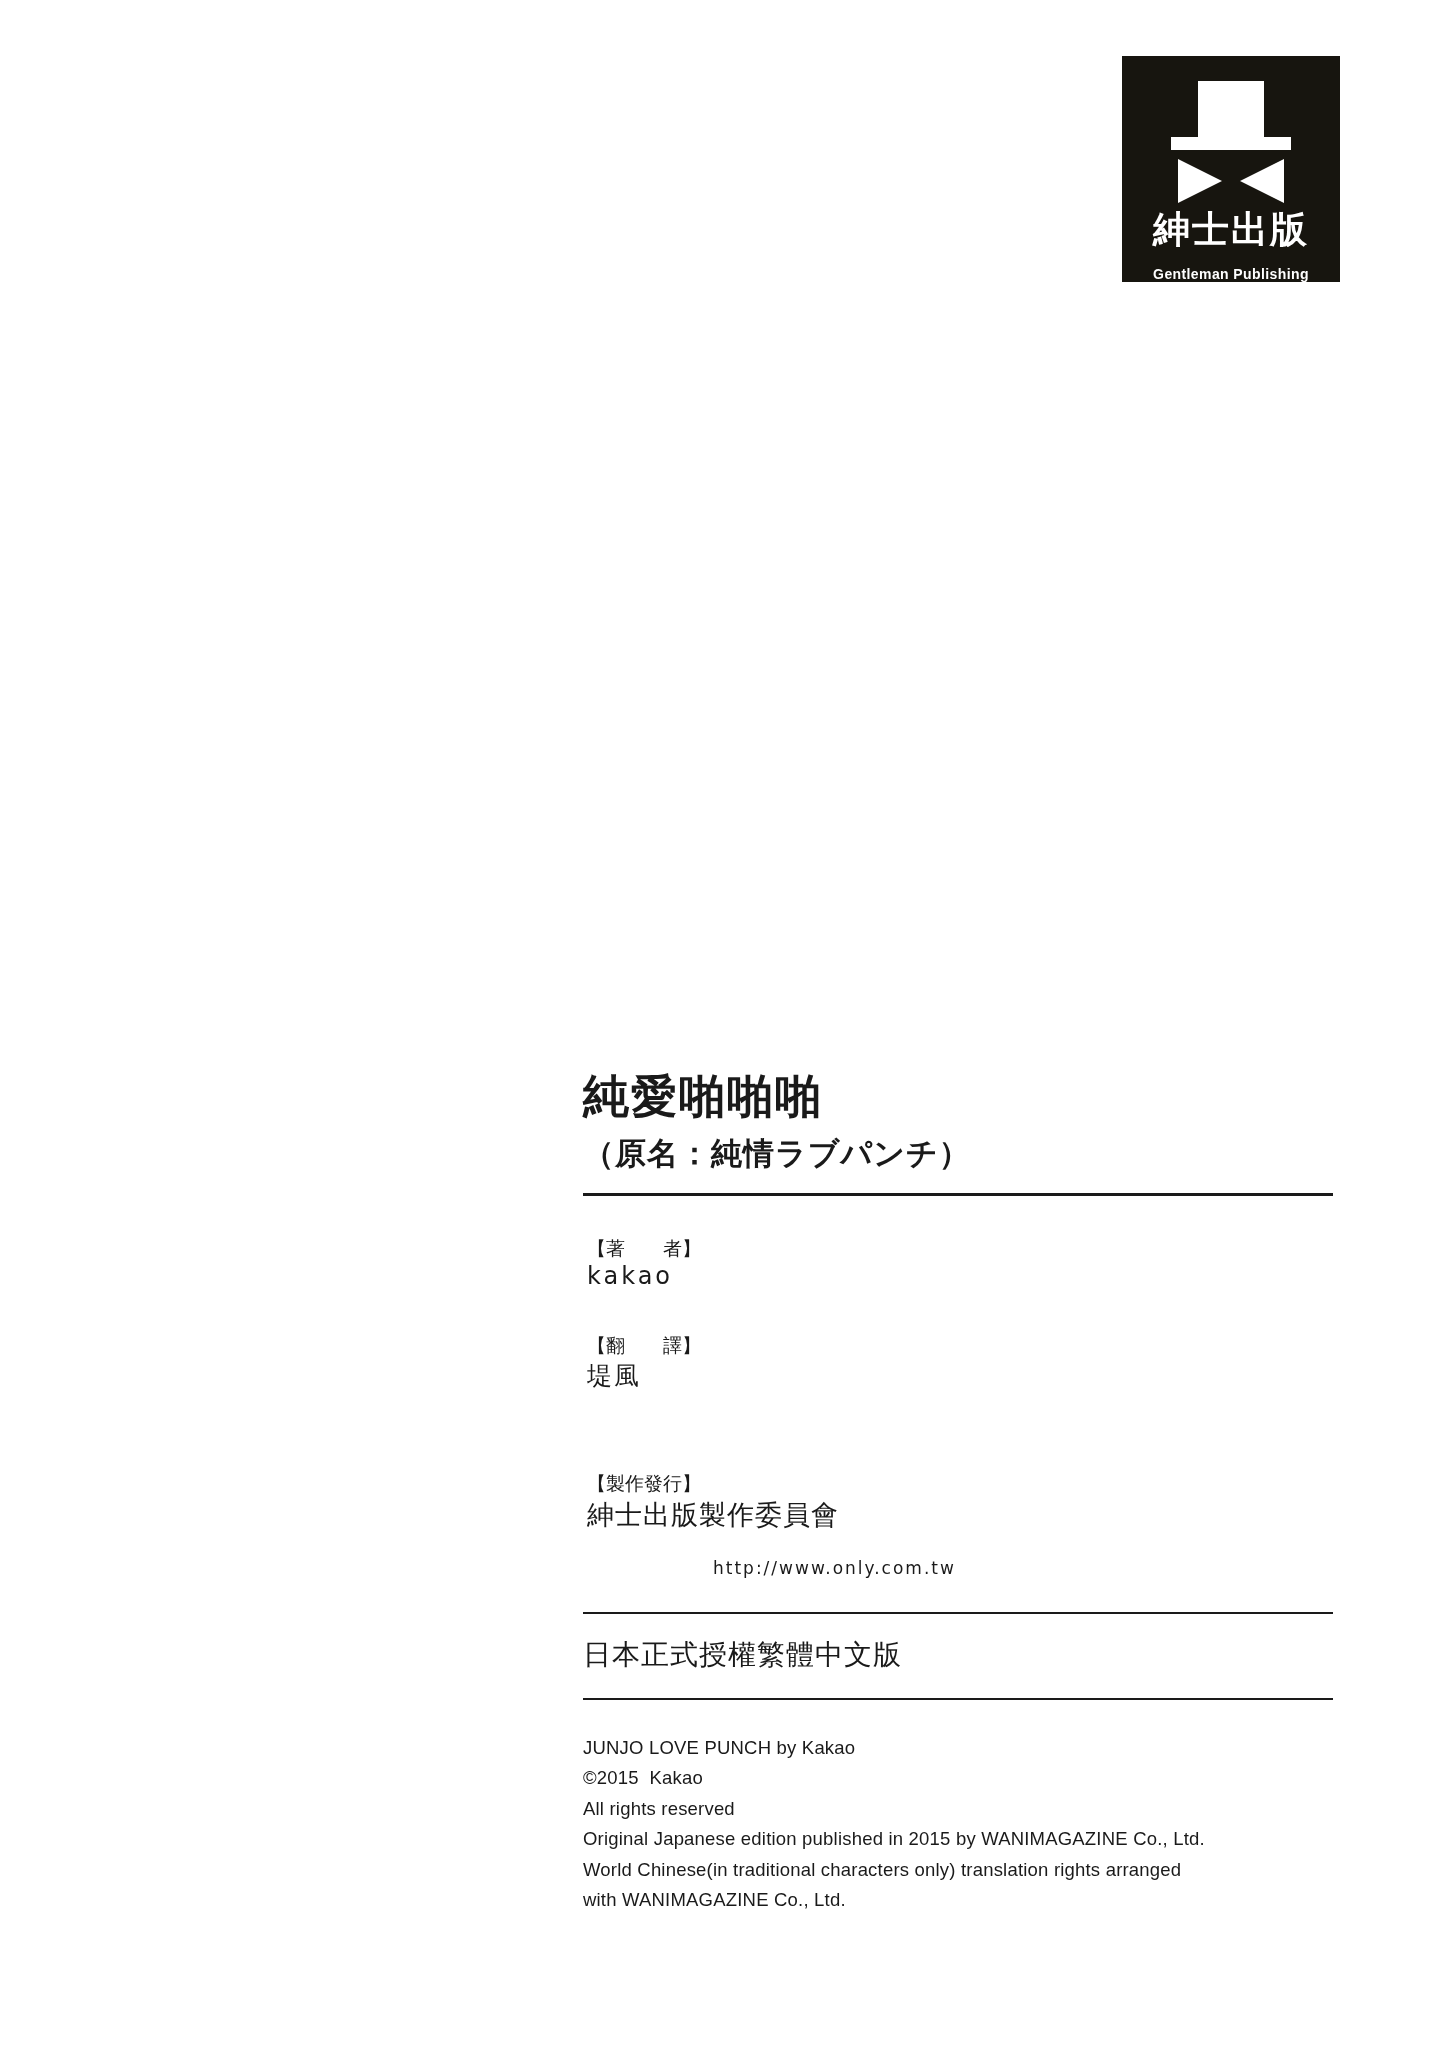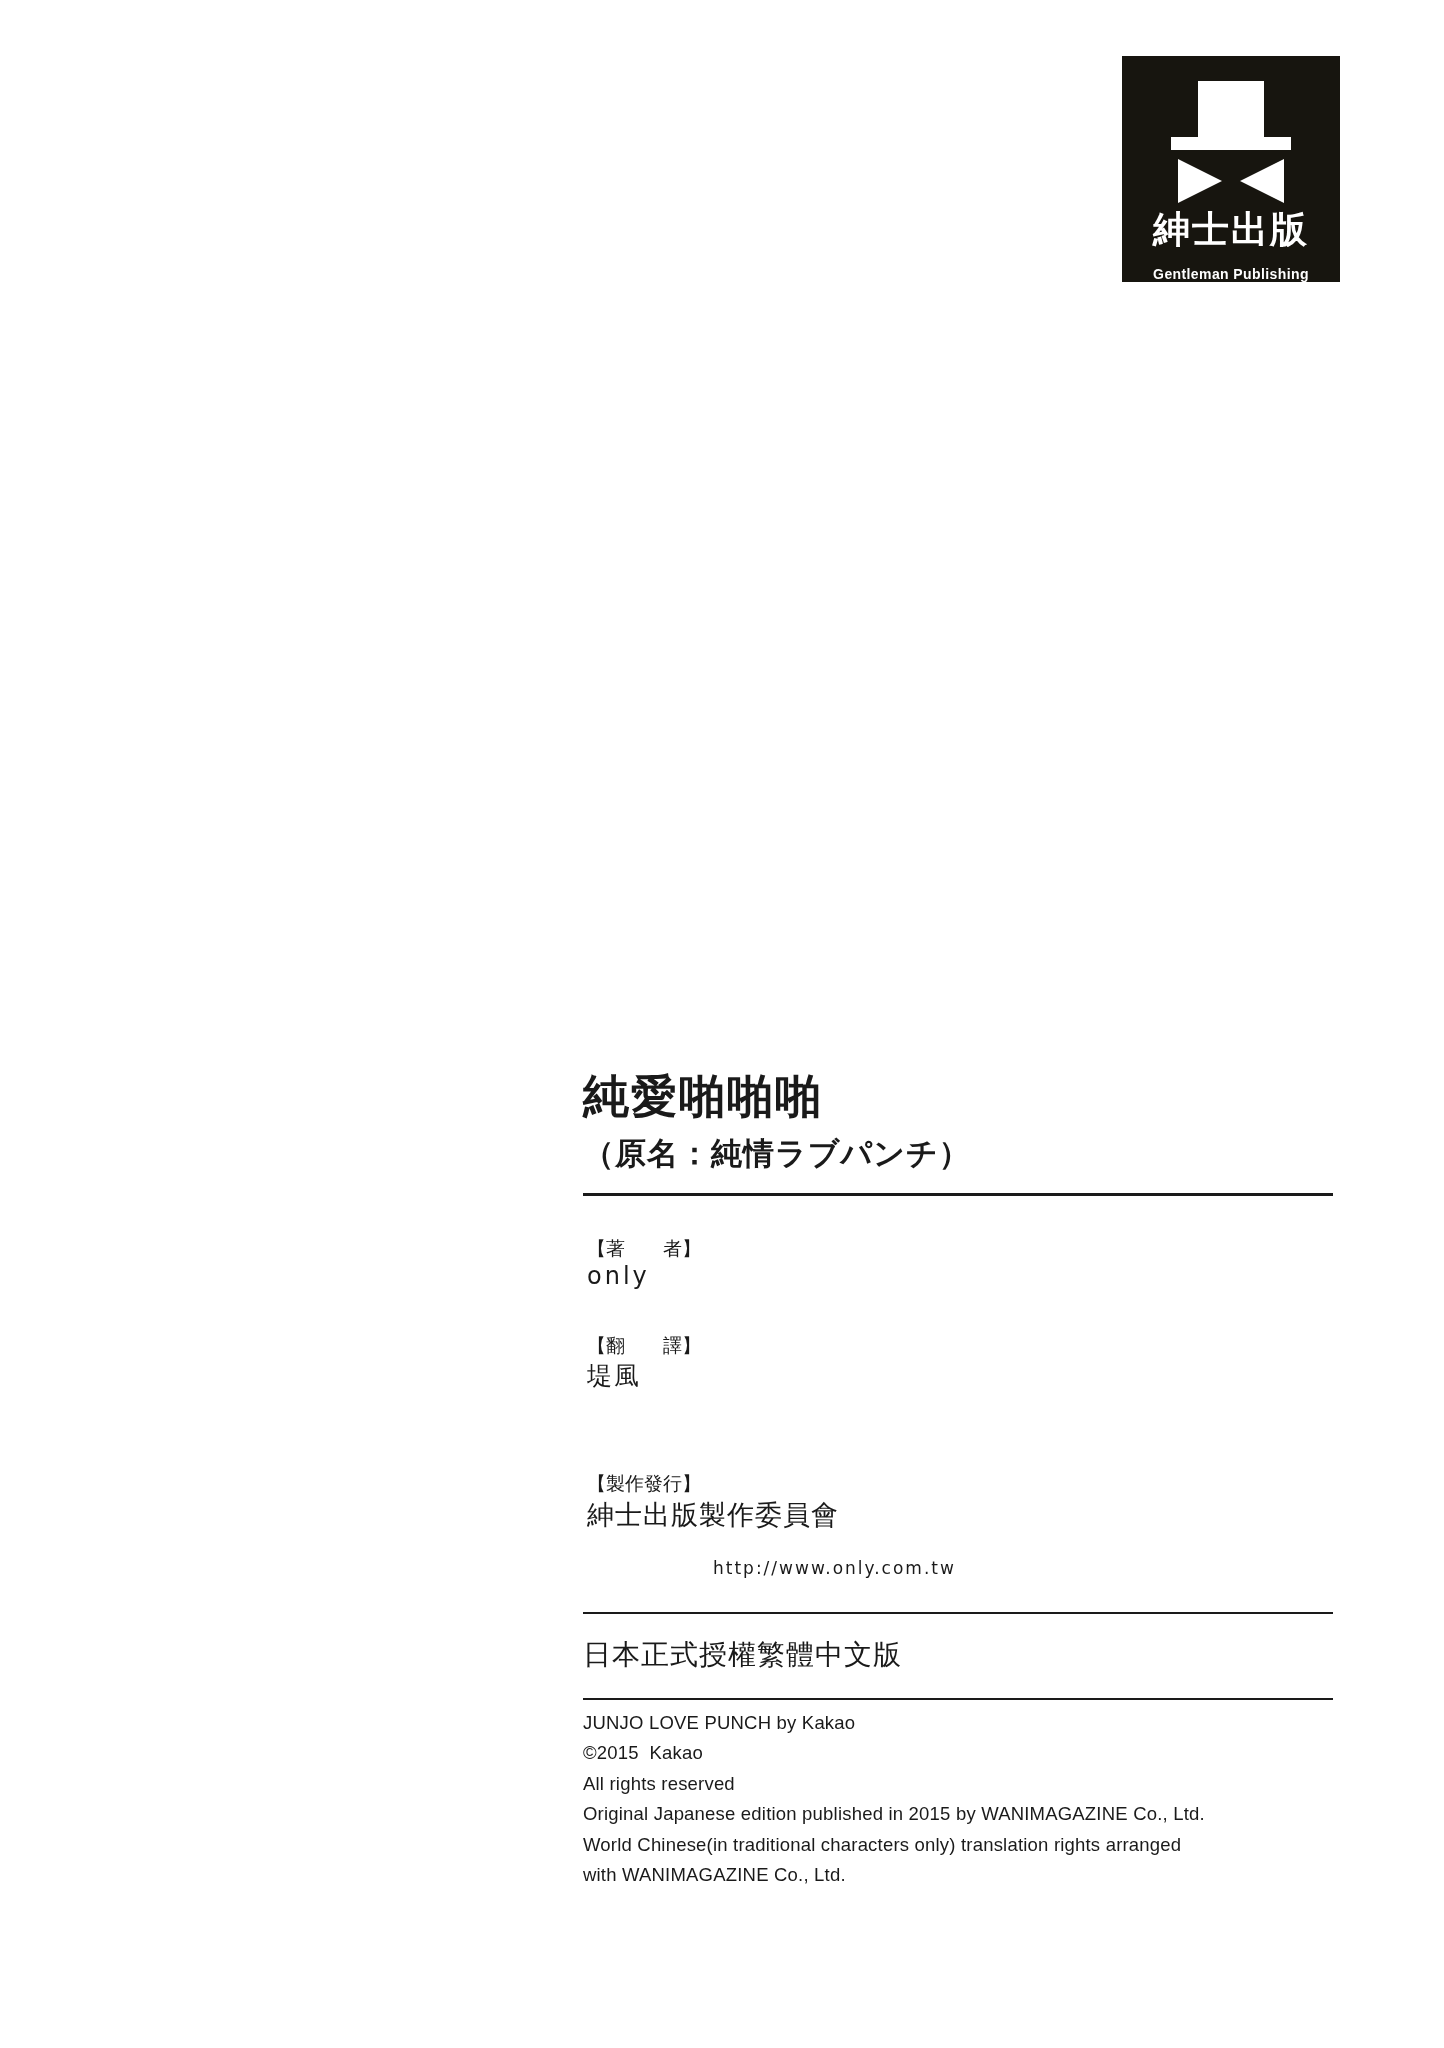--- a/index.html
+++ b/index.html
@@ -170,21 +170,21 @@
   }
 
   .license-line {
     font-family: "DejaVu Sans", sans-serif;
     font-size: 28px;
     letter-spacing: 1px;
     margin: 22px 0 24px 0;
   }
 
   .legal {
-    margin-top: 8px;
+    margin-top: 33px;
     font-family: "Liberation Sans", sans-serif;
     font-size: 18.5px;
     line-height: 1.65;
     letter-spacing: 0.2px;
   }
   .legal div {
     white-space: pre;
   }
 </style>
 </head>
@@ -207,21 +207,21 @@
 
   <h1 class="book-title">純愛啪啪啪</h1>
   <div class="book-subtitle">（原名：純情ラブパンチ）</div>
 
   <hr class="rule">
 
   <div class="credits">
 
     <div class="credit-row">
       <span class="credit-label">【著　　者】</span>
-      <span class="credit-value latin">only</span>
+      <span class="credit-value latin">kakao</span>
     </div>
 
     <div class="credit-row">
       <span class="credit-label">【翻　　譯】</span>
       <span class="credit-value">堤風</span>
     </div>
 
     <div class="credit-row publisher">
       <span class="credit-label wide">【製作發行】</span>
       <span class="credit-value">紳士出版製作委員會</span>

